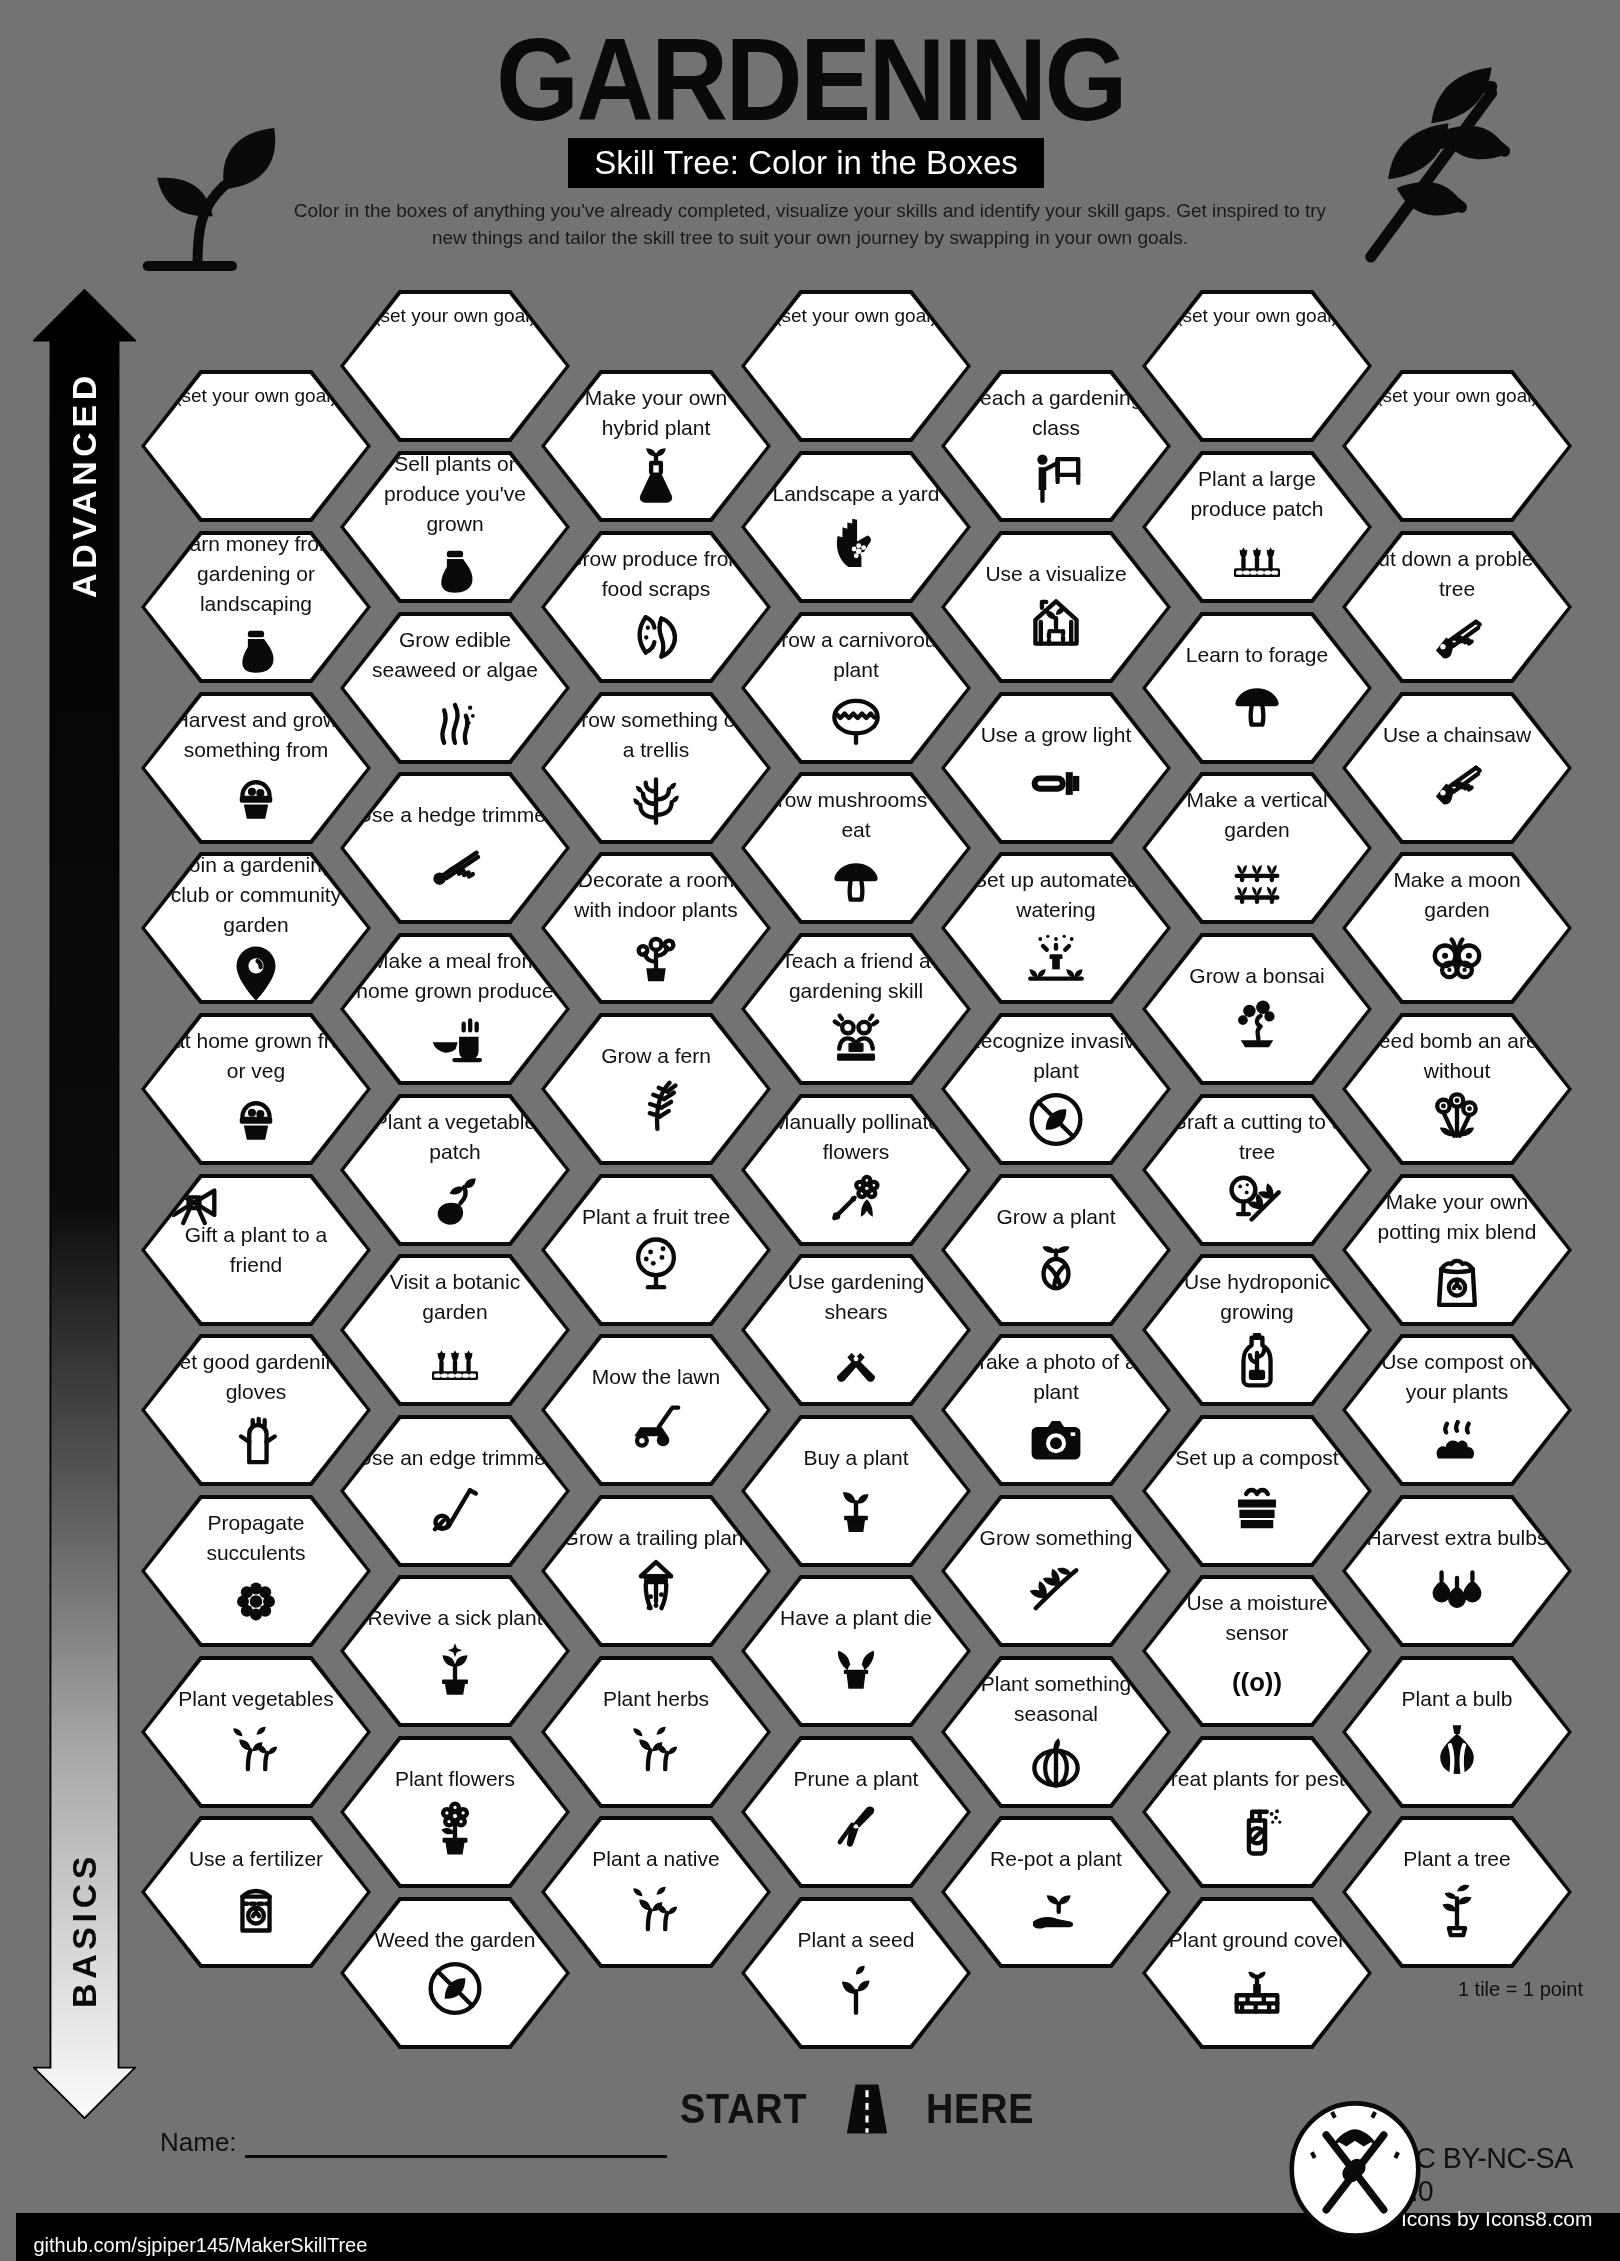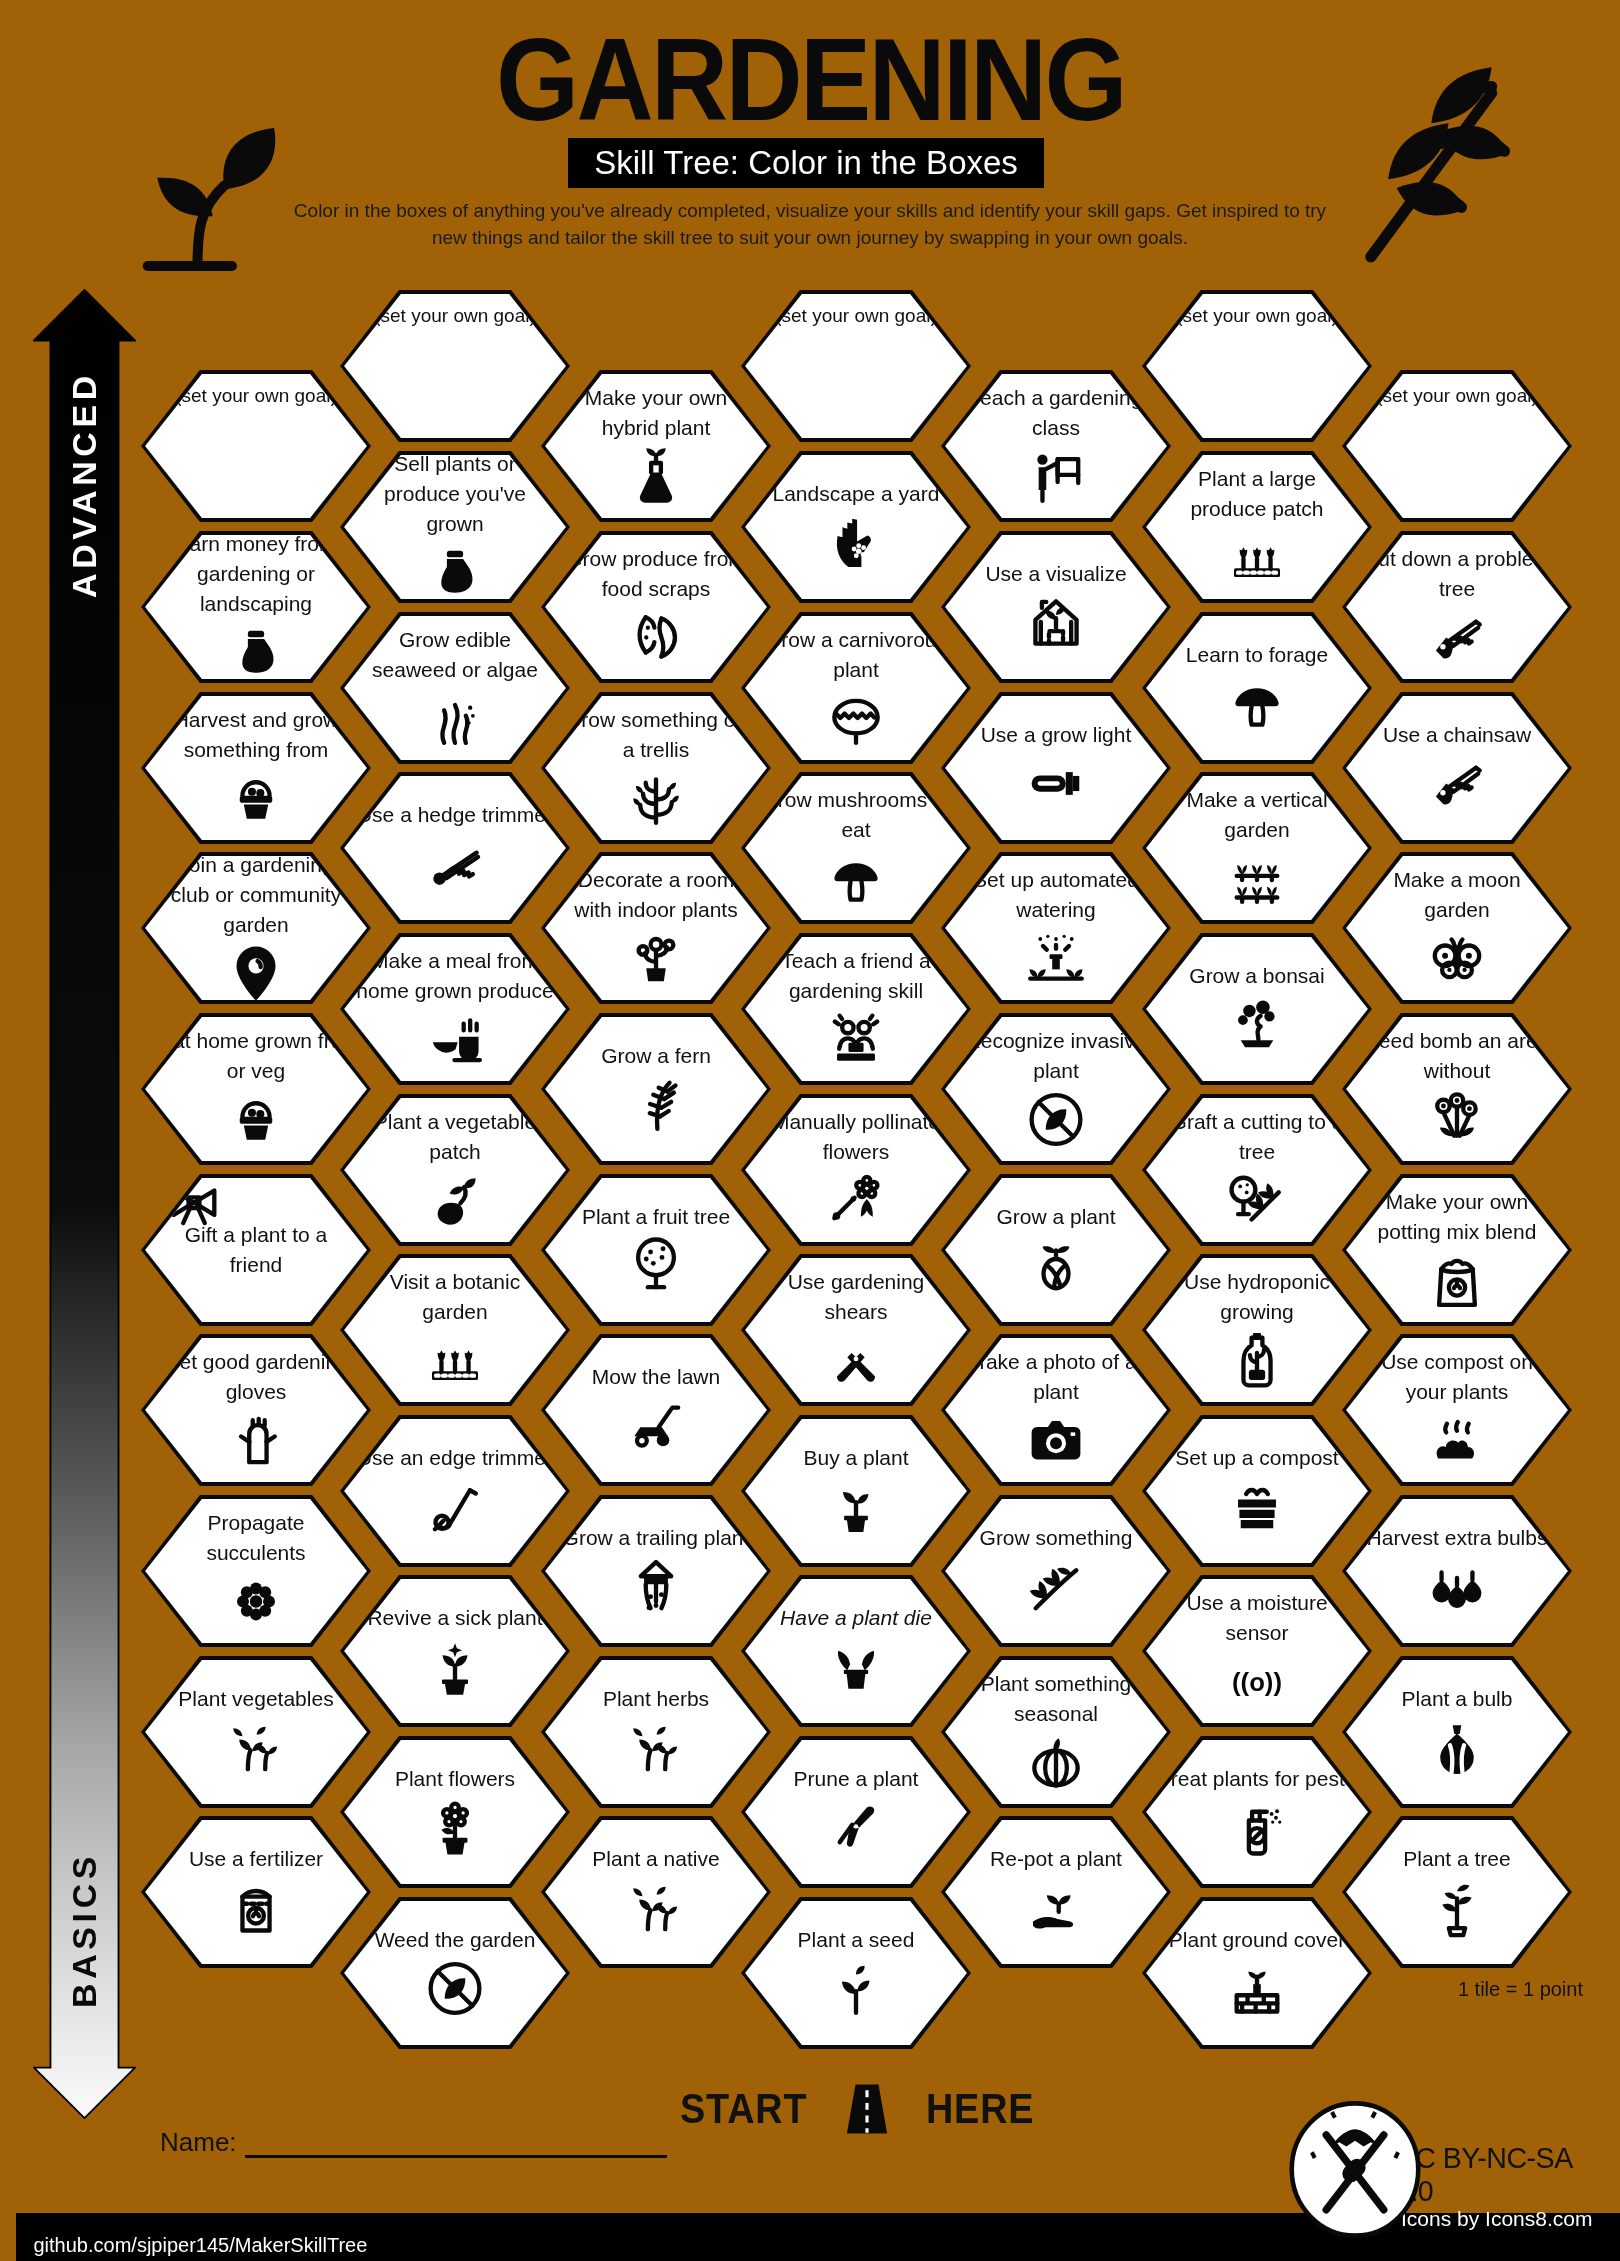--- a/index.html
+++ b/index.html
@@ -1,16 +1,16 @@
 <!DOCTYPE html>
 <html style="font-size:7.4px"><head>
 <meta charset="utf-8">
 <style>
   html,body{margin:0;padding:0;background:#fff;}
-  #poster{position:relative;width:1621px;height:2261px;background:#a16207;overflow:hidden;
+  #poster{position:relative;width:1621px;height:2261px;background:#737373;overflow:hidden;
           font-family:"Liberation Sans","DejaVu Sans",sans-serif;color:#111;}
 
   
   #title{position:absolute;left:0;right:0;top:13px;text-align:center;font-size:116px;font-weight:bold;
          letter-spacing:-2.8px;transform:scaleX(.92);color:#0a0a0a;}
   #subtitle-box{position:absolute;left:568px;top:138px;width:476px;height:50px;background:#000;
           display:flex;align-items:center;justify-content:center;}
   #subtitle-box span{color:#fff;font-size:33px;}
   #description{position:absolute;left:280px;top:198px;width:1060px;text-align:center;
           font-size:19px;line-height:1.4;color:#1a1a1a;}
@@ -622,21 +622,21 @@
           <div class="lbl">Buy a plant</div>
           <div class="icon"><svg viewBox="0 0 24 24">
               <path class="f" d="M8.6 16.6h6.8l-.7 4.8H9.3z"></path>
               <rect class="f" x="7.6" y="15.4" width="8.8" height="1.7" rx=".4"></rect>
               <path d="M12 15.4v-5"></path>
               <path class="f" d="M12 10.8c-.4-2.8-2-4.2-4.8-4.2c.3 2.8 2 4.2 4.8 4.2z"></path>
               <path class="f" d="M12.4 11c.4-2.4 1.8-3.6 4.2-3.6c-.3 2.4-1.7 3.6-4.2 3.6z"></path>
             </svg></div>
         </div>
       </div>
-      <div class="hex" style="left: 741px; top: 1575px; font-style: italic;">
+      <div class="hex" style="left: 741px; top: 1575px;">
         <div class="shape"></div>
         <div class="in">
           <div class="lbl">Have a plant die</div>
           <div class="icon"><svg viewBox="0 0 24 24">
               <path class="f" d="M8.5 14.4h7l-.7 5.8H9.2z"></path>
               <rect class="f" x="7.5" y="13.2" width="9" height="1.6" rx=".4"></rect>
               <path class="f" d="M5.4 6.2c2.8 1 4 2.6 4.4 5l-1 2.2c-2.2-1.8-3.8-4.6-3.4-7.2z"></path>
               <path class="f" d="M18.6 6.2c-2.8 1-4 2.6-4.4 5l1 2.2c2.2-1.8 3.8-4.6 3.4-7.2z"></path>
             </svg></div>
         </div>

